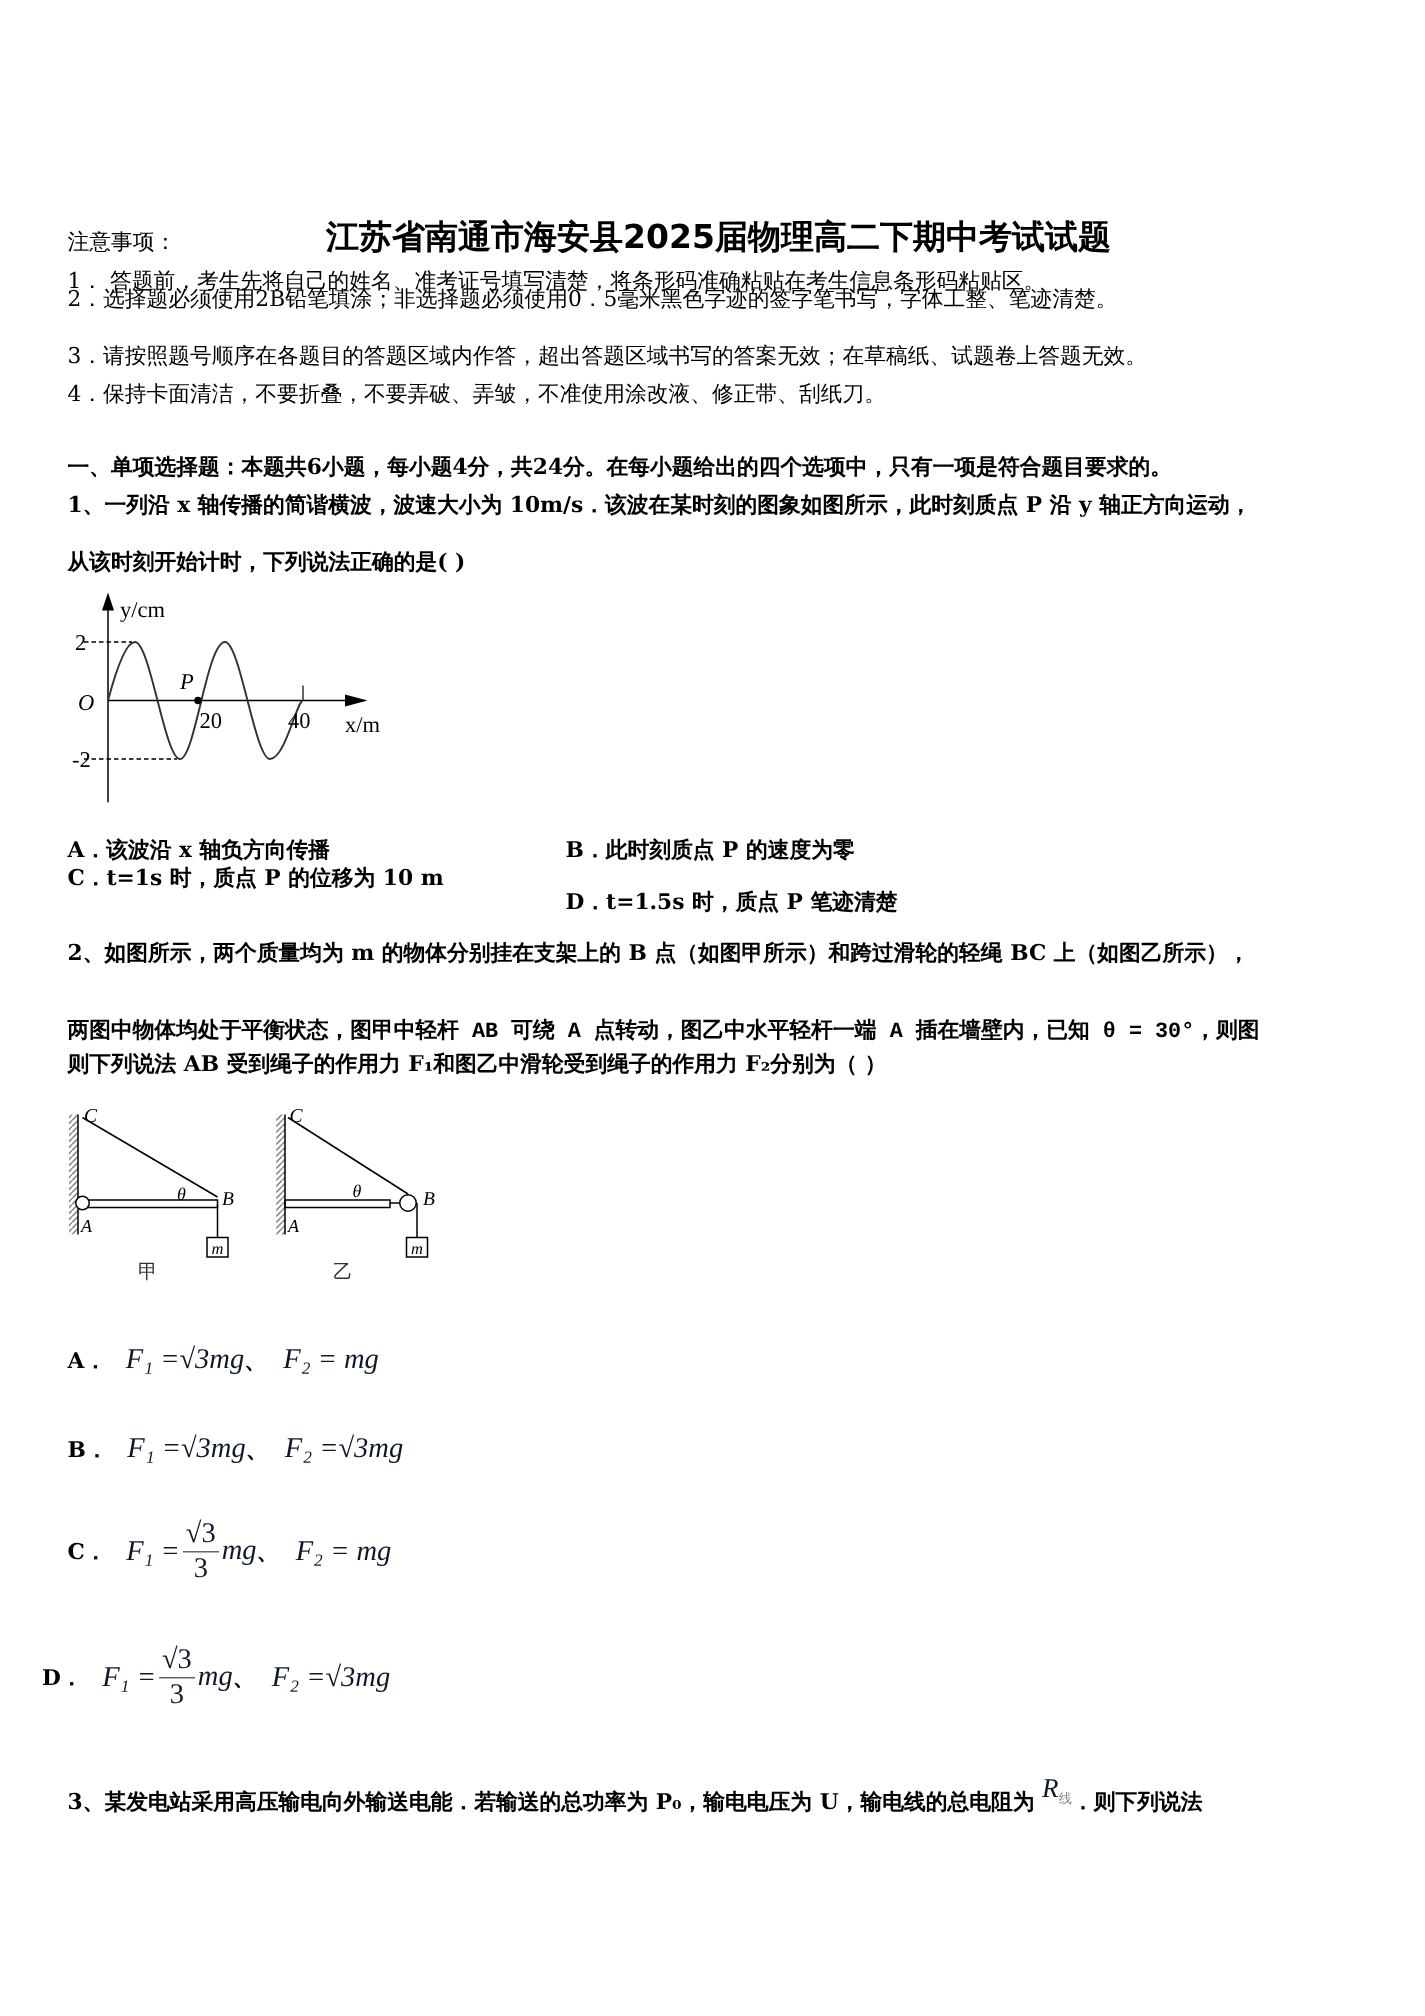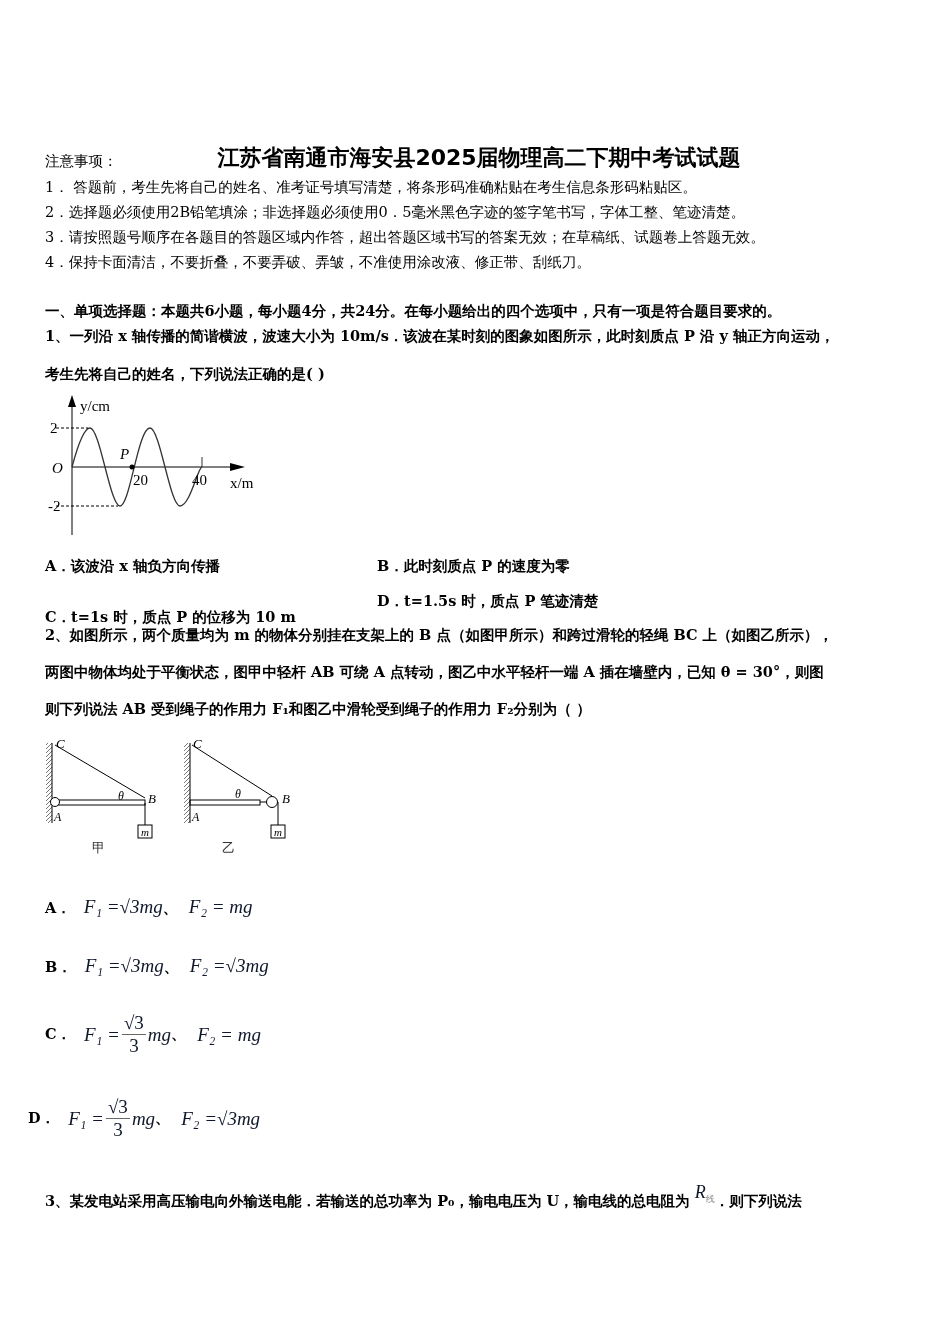--- a/index.html
+++ b/index.html
@@ -17,27 +17,27 @@
   .frac .den { display:block; font-style:normal; }
   .sep { color:#000; font-style:normal; font-size:15px; }
 </style>
 </head>
 <body>
 
 <div class="abs title">江苏省南通市海安县2025届物理高二下期中考试试题</div>
 
 <div class="abs note" style="top:152px;">注意事项：</div>
 <div class="abs note" style="top:178px;">1．  答题前，考生先将自己的姓名、准考证号填写清楚，将条形码准确粘贴在考生信息条形码粘贴区。</div>
-<div class="abs note" style="top:203px;text-align:center;">2．选择题必须使用2B铅笔填涂；非选择题必须使用0．5毫米黑色字迹的签字笔书写，字体工整、笔迹清楚。</div>
+<div class="abs note" style="top:190px;text-align:center;">2．选择题必须使用2B铅笔填涂；非选择题必须使用0．5毫米黑色字迹的签字笔书写，字体工整、笔迹清楚。</div>
 <div class="abs note" style="top:228px;">3．请按照题号顺序在各题目的答题区域内作答，超出答题区域书写的答案无效；在草稿纸、试题卷上答题无效。</div>
 <div class="abs note" style="top:253px;">4．保持卡面清洁，不要折叠，不要弄破、弄皱，不准使用涂改液、修正带、刮纸刀。</div>
 
 <div class="abs q" style="top:302px;">一、单项选择题：本题共6小题，每小题4分，共24分。在每小题给出的四个选项中，只有一项是符合题目要求的。</div>
 <div class="abs q" style="top:327px;">1、一列沿 x 轴传播的简谐横波，波速大小为 10m/s．该波在某时刻的图象如图所示，此时刻质点 P 沿 y 轴正方向运动，</div>
-<div class="abs q" style="top:365px;">考生先将自己的姓名，下列说法正确的是(   )</div>
+<div class="abs q" style="top:365px;">从该时刻开始计时，下列说法正确的是(   )</div>
 
 <svg class="abs" style="left:40px; top:395px;" width="230" height="140">
   <line x1="32" y1="140" x2="32" y2="5" stroke="#000" stroke-width="1"></line>
   <polygon points="32,0 28,12 36,12" fill="#000"></polygon>
   <line x1="32" y1="72" x2="200" y2="72" stroke="#000" stroke-width="1"></line>
   <polygon points="205,72 190,68 190,76" fill="#000"></polygon>
   <path d="M32,72 C40,42 46,33 50,33 C60,33 70,111 80,111 C90,111 98,33 110,33 C120,33 130,111 140,111 C150,111 158,72 162,72" fill="none" stroke="#333" stroke-width="1.3"></path>
   <line x1="162" y1="62" x2="162" y2="72" stroke="#333" stroke-width="1"></line>
   <line x1="16" y1="33" x2="48" y2="33" stroke="#000" stroke-dasharray="3,2"></line>
   <line x1="16" y1="111" x2="78" y2="111" stroke="#000" stroke-dasharray="3,2"></line>
@@ -47,25 +47,25 @@
   <text x="8" y="116" font-family="Liberation Serif, serif" font-size="15">-2</text>
   <text x="12" y="78" font-family="Liberation Serif, serif" font-style="italic" font-size="15">O</text>
   <text x="80" y="64" font-family="Liberation Serif, serif" font-style="italic" font-size="15">P</text>
   <text x="93" y="90" font-family="Liberation Serif, serif" font-size="15">20</text>
   <text x="152" y="90" font-family="Liberation Serif, serif" font-size="15">40</text>
   <text x="190" y="93" font-family="Liberation Serif, serif" font-size="15">x/m</text>
 </svg>
 
 <div class="abs opt" style="left:45px; top:557px;">A．该波沿 x 轴负方向传播</div>
 <div class="abs opt" style="left:377px; top:557px;">B．此时刻质点 P 的速度为零</div>
-<div class="abs opt" style="left:45px; top:608px;text-align:right;">C．t=1s 时，质点 P 的位移为 10 m</div>
+<div class="abs opt" style="left:45px; top:576px;text-align:right;">C．t=1s 时，质点 P 的位移为 10 m</div>
 <div class="abs opt" style="left:377px; top:592px;">D．t=1.5s 时，质点 P 笔迹清楚</div>
 
 <div class="abs q" style="top:626px;">2、如图所示，两个质量均为 m 的物体分别挂在支架上的 B 点（如图甲所示）和跨过滑轮的轻绳 BC 上（如图乙所示），</div>
-<div class="abs q" style="top:663px;">两图中物体均处于平衡状态，图甲中轻杆 AB 可绕 A 点转动，图乙中水平轻杆一端 A 插在墙壁内，已知 θ = 30°，则图</div>
+<div class="abs q" style="top:677px;font-family:Liberation Mono, monospace;">两图中物体均处于平衡状态，图甲中轻杆 AB 可绕 A 点转动，图乙中水平轻杆一端 A 插在墙壁内，已知 θ = 30°，则图</div>
 <div class="abs q" style="top:700px;">则下列说法 AB 受到绳子的作用力 F₁和图乙中滑轮受到绳子的作用力 F₂分别为（      ）</div>
 
 <svg class="abs" style="left:40px; top:735px;" width="270" height="125">
   <defs>
     <pattern id="hatch" width="4" height="4" patternUnits="userSpaceOnUse">
       <line x1="0" y1="4" x2="4" y2="0" stroke="#555" stroke-width="0.8"></line>
     </pattern>
   </defs>
 
   <rect x="6" y="8" width="6" height="80" fill="url(#hatch)"></rect>

